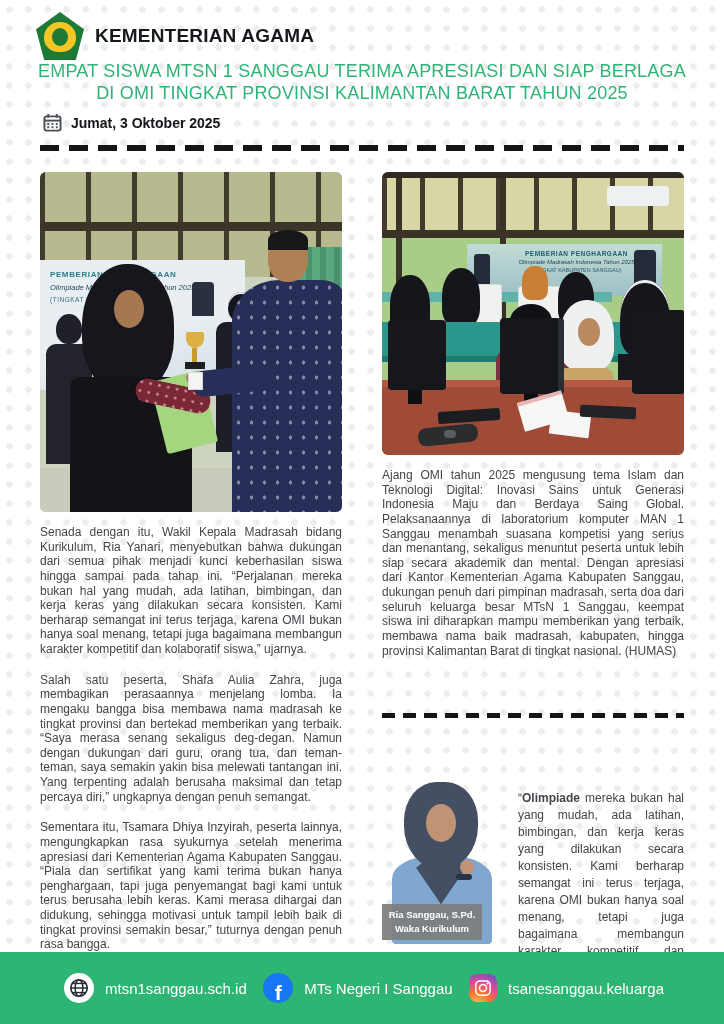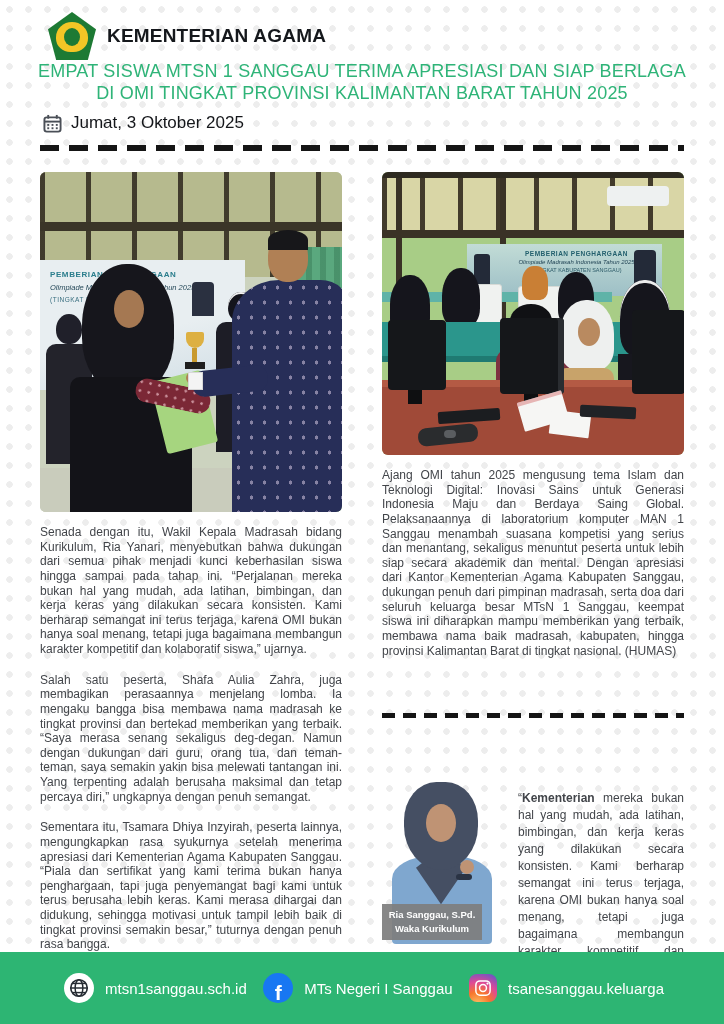--- a/index.html
+++ b/index.html
@@ -6,21 +6,21 @@
   body{font-family:"Liberation Sans", sans-serif; background:#fff;}
   .page{
     position:relative; width:724px; height:1024px; overflow:hidden;
     background-color:#ffffff;
     background-image:radial-gradient(#ededed 3px, transparent 3.4px);
     background-size:19px 19px;
   }
   .abs{position:absolute;}
 
   
-  .header{position:absolute; top:10px; left:48px; right:40px; height:52px;
+  .header{position:absolute; top:10px; left:36px; right:40px; height:52px;
     display:flex; justify-content:space-between; align-items:center;text-align:right;}
   .org{display:flex; align-items:center; gap:11px;}
   .org-name{font-size:19px; font-weight:bold; color:#15181c; letter-spacing:.2px;}
   .kemenag-logo{width:48px; height:48px; position:relative;}
   .kemenag-shield{position:absolute; inset:0; background:#1d7a34;
     clip-path:polygon(50% 0%, 100% 36%, 83% 100%, 17% 100%, 0% 36%);}
   .kemenag-inner{position:absolute; left:8px; top:10px; width:32px; height:30px; background:#f3c626;
     border-radius:50% 50% 45% 45%;}
   .kemenag-core{position:absolute; left:16px; top:16px; width:16px; height:18px; background:#1d7a34; border-radius:50%;}
   .mtsn-logo{width:48px; height:52px; position:relative;}
@@ -29,21 +29,21 @@
   .mtsn-shield{position:absolute; left:4px; top:4px; width:40px; height:44px; background:#1e8a3c;
     clip-path:polygon(50% 0%, 100% 12%, 100% 62%, 50% 100%, 0% 62%, 0% 12%);}
   .mtsn-book{position:absolute; left:14px; top:26px; width:20px; height:10px; background:#f4f7f2; border-radius:2px 2px 6px 6px;}
   .mtsn-dome{position:absolute; left:19px; top:10px; width:10px; height:14px; background:#eef3ee; border-radius:50% 50% 20% 20%;}
 
   
   .title{position:absolute; top:61px; left:28px; right:28px; text-align:center;
     color:#2fb478; font-weight:normal; font-size:18px; line-height:1.22; letter-spacing:.2px;}
   .title span{display:block;}
   .date-row{position:absolute; top:113px; left:43px; display:flex; align-items:center; gap:9px;}
-  .date-text{font-size:17px; font-weight:normal; color:#14161a;}
+  .date-text{font-size:14px; font-weight:bold; color:#14161a;}
   .divider-main{position:absolute; top:145px; left:40px; right:40px; height:6px;
     background:repeating-linear-gradient(90deg,#151515 0 19px, transparent 19px 29px);}
 
   
   .content{position:absolute; top:172px; left:40px; right:40px;
     display:grid; grid-template-columns:1fr 1fr; column-gap:40px;}
   .col{min-width:0;}
   .photo{position:relative; width:100%; border-radius:6px; overflow:hidden; background:#c2c6b0;}
   .photo-left{height:340px; margin-bottom:13px;}
   .photo-right{height:283px; margin-bottom:13px; background:#a8cd86;}
@@ -331,21 +331,21 @@
           <div class="abs qf-hijab"></div>
           <div class="abs qf-face"></div>
           <div class="abs qf-fist"></div>
           <div class="abs qf-watch"></div>
           <div class="abs qf-label">
             <span>Ria Sanggau, S.Pd.</span>
             <span>Waka Kurikulum</span>
           </div>
         </div>
         <div class="quote-text">
-          <span>“</span><span class="lead">Kementerian</span><span> mereka bukan hal yang mudah, ada latihan, bimbingan, dan kerja keras yang dilakukan secara konsisten. Kami berharap semangat ini terus terjaga, karena OMI bukan hanya soal menang, tetapi juga bagaimana membangun karakter kompetitif dan kolaboratif siswa.”</span>
+          <span>“</span><span class="lead">Olimpiade</span><span> mereka bukan hal yang mudah, ada latihan, bimbingan, dan kerja keras yang dilakukan secara konsisten. Kami berharap semangat ini terus terjaga, karena OMI bukan hanya soal menang, tetapi juga bagaimana membangun karakter kompetitif dan kolaboratif siswa.”</span>
         </div>
       </div>
     </div>
   </div>
 
   <div class="footer">
     <div class="footer-item">
       <div class="ico-globe">
         <svg width="22" height="22" viewBox="0 0 24 24">
           <circle cx="12" cy="12" r="9" fill="none" stroke="#262b33" stroke-width="1.8"></circle>

